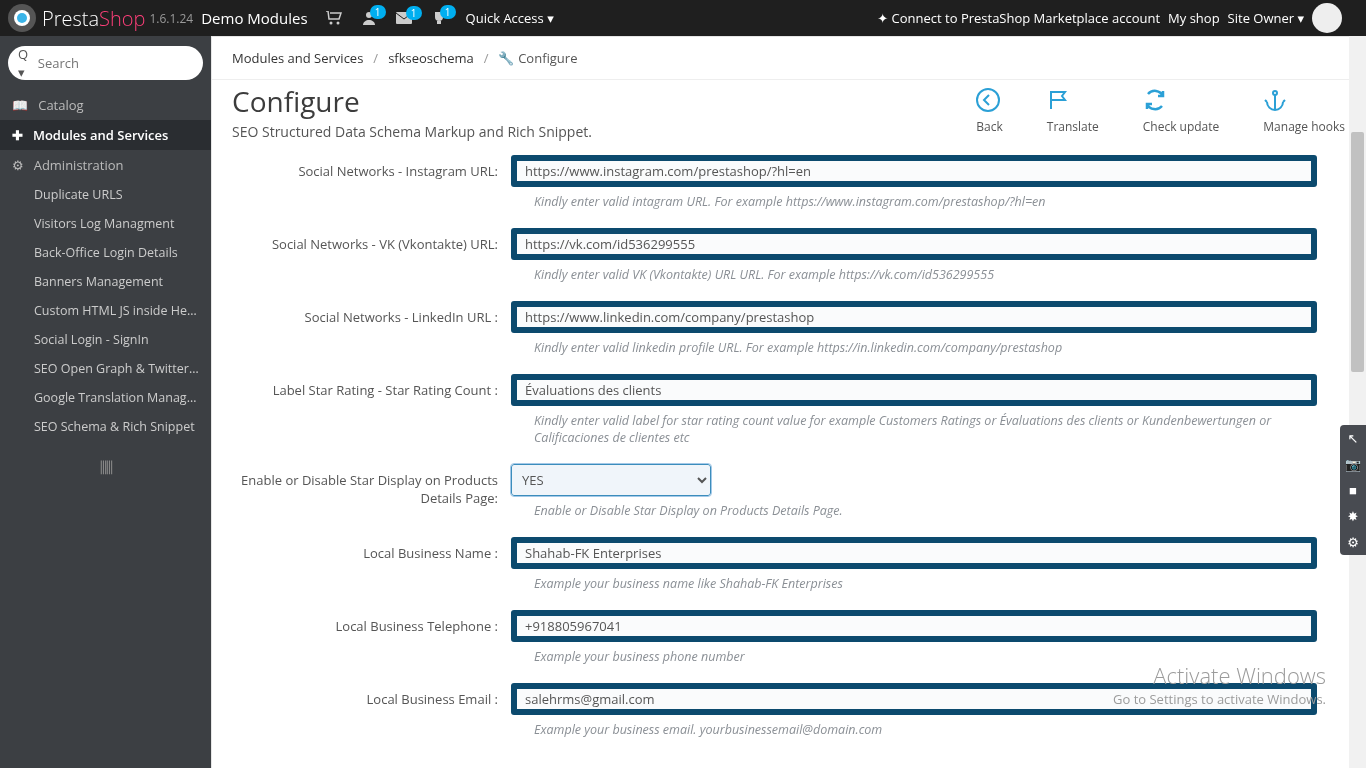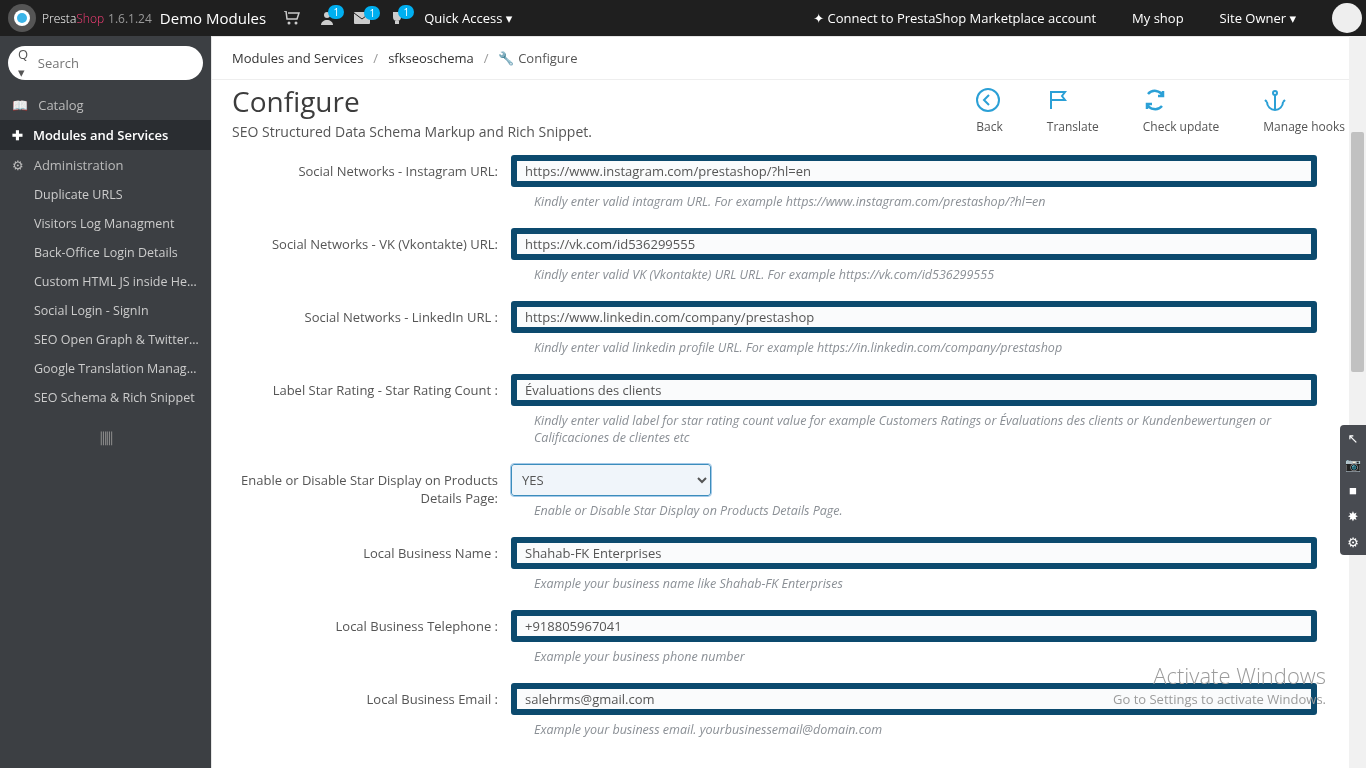--- a/index.html
+++ b/index.html
@@ -2,29 +2,29 @@
 <html><head>
 <meta charset="utf-8">
 <style>
 * { margin: 0; padding: 0; box-sizing: border-box; font-family: "Open Sans", -apple-system, sans-serif; }
 body { background: #fff; overflow: hidden; }
 
 
 .topbar { height: 36px; background: #1f1f1f; display: flex; align-items: center; color: #fff; font-size: 13px; }
 .logo-box { display: flex; align-items: center; padding: 0 8px; }
 .logo-icon { width: 28px; height: 28px; background: #555; border-radius: 14px; margin-right: 6px; display:flex; align-items:center; justify-content:center; }
-.logo-text { font-weight: 300; font-size: 12px; }
+.logo-text { font-weight: 300; font-size: 20px; }
 .logo-text .accent { color: #ff3f7a; }
 .version { font-size: 12px; color: #999; margin-left: 4px; }
 .demo { margin-left: 0; font-size: 15px; }
 .top-icons { display: flex; align-items: center; gap: 20px; margin-left: 18px; }
 .tico { position: relative; color: #ccc; }
 .badge { position: absolute; top: -6px; right: -10px; background: #00aff0; color: #fff; font-size: 10px; border-radius: 8px; padding: 0 5px; line-height: 14px; }
 .quick { margin-left: 20px; }
-.top-right { margin-left: auto; display: flex; align-items: center; gap: 36px; padding-right: 4px; }
+.top-right { margin-left: auto; display: flex; align-items: center; gap: 8px; padding-right: 24px; }
 .avatar { width: 30px; height: 30px; background: #eee; border-radius: 15px; }
 
 
 .sidebar { position: absolute; top: 36px; left: 0; width: 211px; bottom: 0; background: #3c3f43; color: #bbb; font-size: 13px; }
 .search-row { padding: 10px 8px; display: flex; align-items: center; gap: 0; }
 .search-pill { background: #fff; border-radius: 20px; height: 34px; width: 100%; display: flex; align-items: center; padding: 0 10px; }
 .search-pill input { border: none; outline: none; font-size: 13px; width: 100%; color:#555; }
 .side-item { display: flex; align-items: center; gap: 10px; padding: 6px 12px; cursor: pointer; }
 .side-item.active { background: #2a2d31; color: #fff; font-weight: 600; }
 .side-sub { padding: 6px 12px 6px 34px; cursor: pointer; font-size: 12.5px; color:#ccc; white-space:nowrap; overflow:hidden; text-overflow:ellipsis; }
@@ -137,20 +137,21 @@
     <span>✚</span>
     <span>Modules and Services</span>
   </div>
   <div class="side-item">
     <span>⚙</span>
     <span>Administration</span>
   </div>
   <div class="side-sub">Duplicate URLS</div>
   <div class="side-sub">Visitors Log Managment</div>
   <div class="side-sub">Back-Office Login Details</div>
+  <div class="side-sub">Banners Management</div>
   <div class="side-sub">Custom HTML JS inside Head...</div>
   <div class="side-sub">Social Login - SignIn</div>
   <div class="side-sub">SEO Open Graph &amp; Twitter C...</div>
   <div class="side-sub">Google Translation Manage...</div>
   <div class="side-sub">SEO Schema &amp; Rich Snippet</div>
   <div class="collapse">⦀⦀</div>
 </div>
 
 <div class="main">
  <div class="main-inner">

